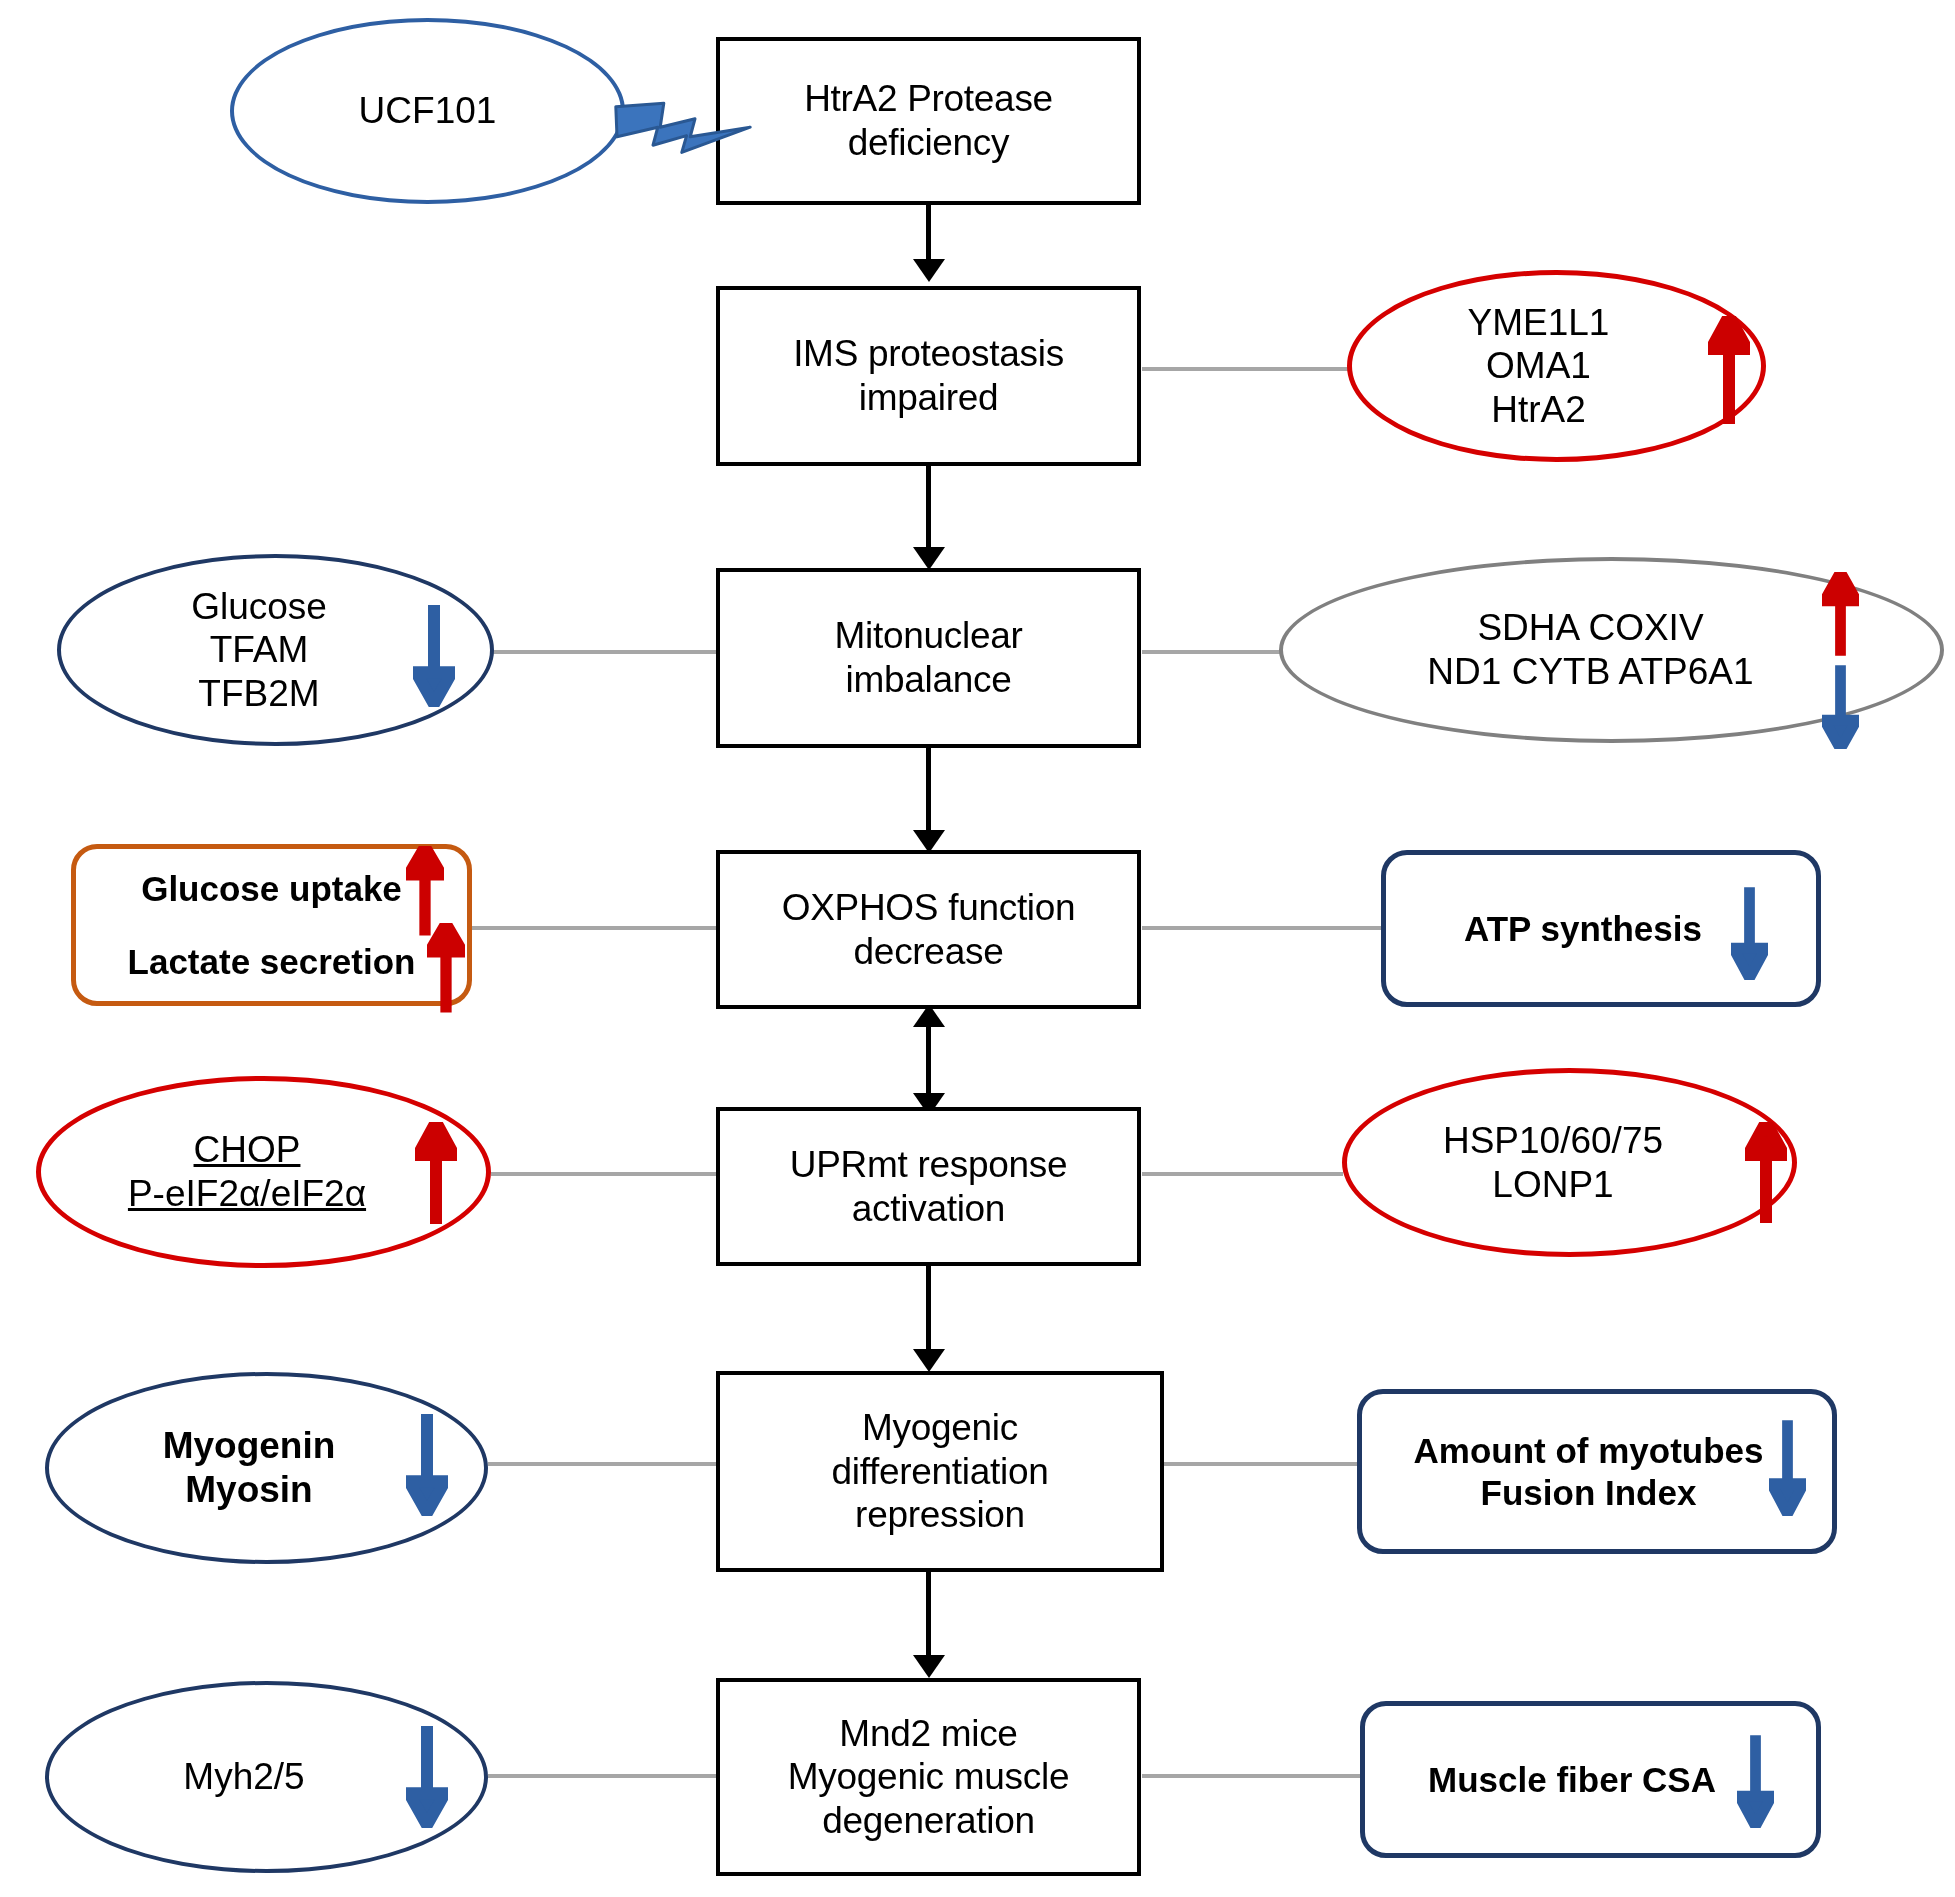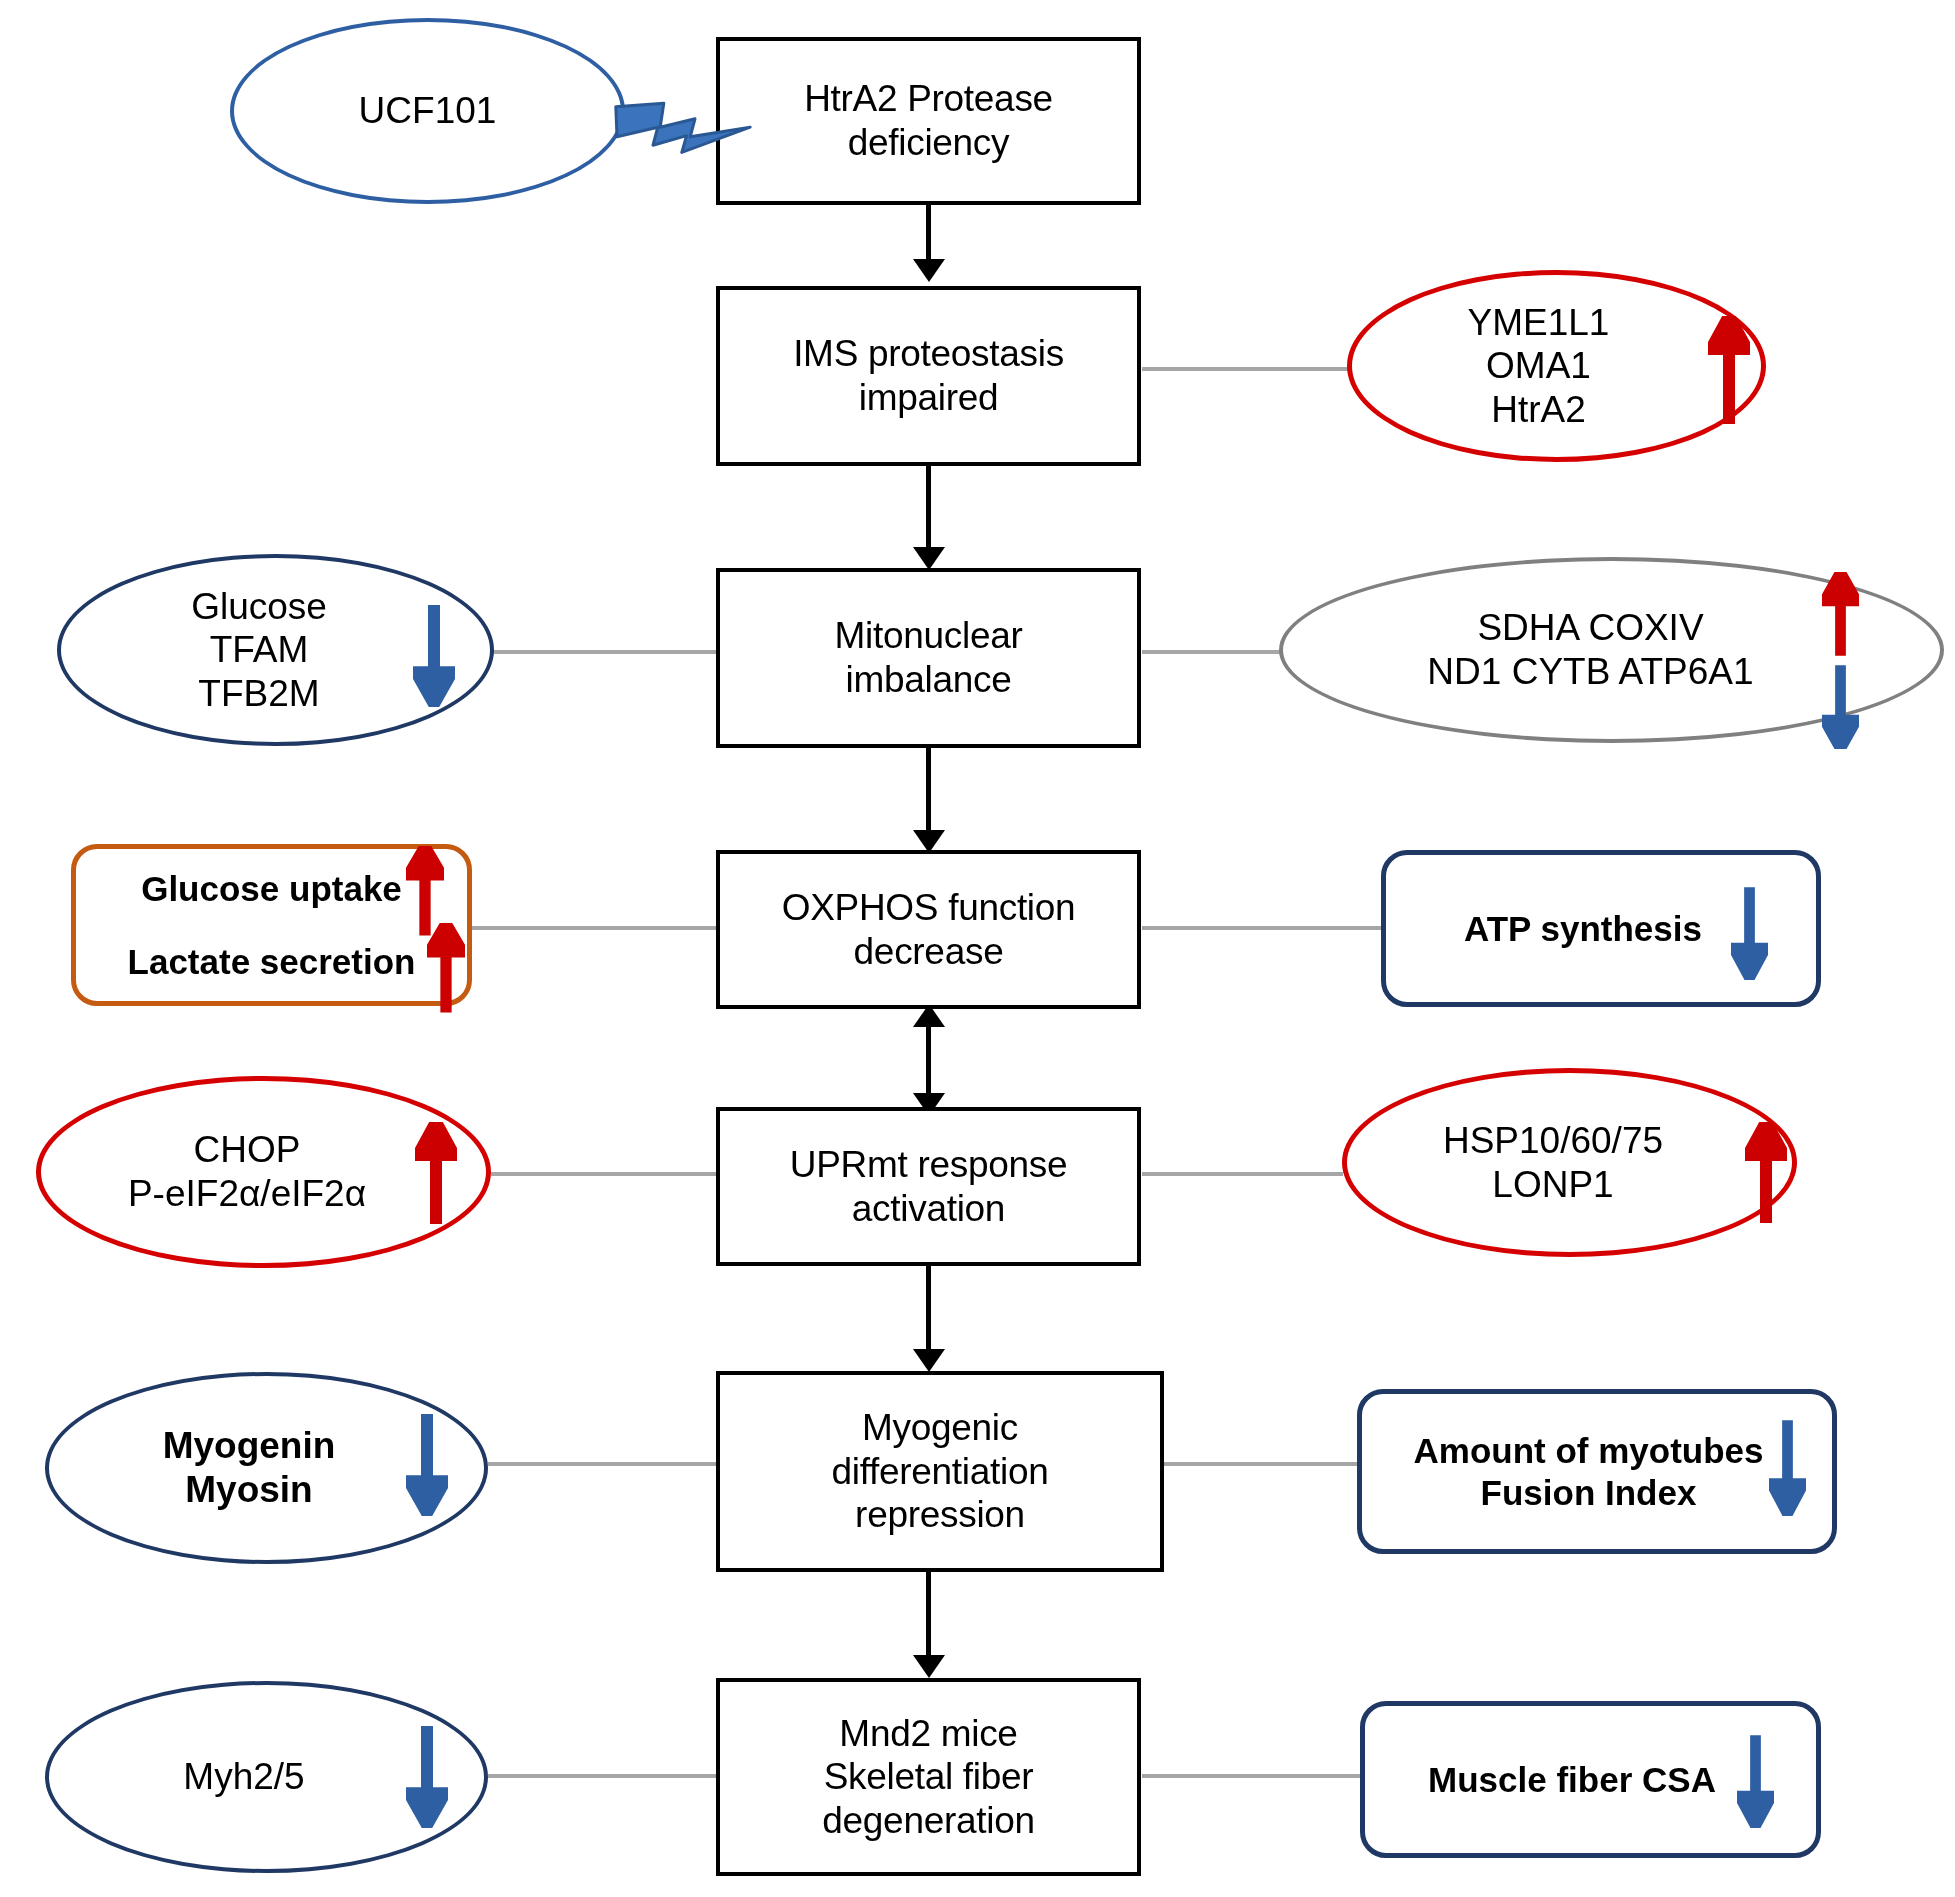--- a/index.html
+++ b/index.html
@@ -176,21 +176,21 @@
     <div class="node-text">
       <div>Myogenic</div>
       <div>differentiation</div>
       <div>repression</div>
     </div>
   </div>
 
   <div class="cbox" style="left:716px; top:1678px; width:425px; height:198px;">
     <div class="node-text">
       <div>Mnd2 mice</div>
-      <div>Skeletal fiber</div>
+      <div>Myogenic muscle</div>
       <div>degeneration</div>
     </div>
   </div>
 
   <div class="ellipse blue" style="left:230px; top:18px; width:395px; height:186px;">
     <div class="node-text">
       <div>UCF101</div>
     </div>
   </div>
 
@@ -211,21 +211,21 @@
       <div>Lactate secretion</div>
     </div>
   </div>
   <svg class="svg-arrow" style="left:406px; top:846px;" width="38" height="90" viewBox="0 0 64 150">
     <path d="M32,150 L32,42 M32,0 L4,48 L60,48 Z" stroke="#cc0000" stroke-width="19" fill="#cc0000"></path>
   </svg>
   <svg class="svg-arrow" style="left:427px; top:923px;" width="38" height="90" viewBox="0 0 64 150">
     <path d="M32,150 L32,42 M32,0 L4,48 L60,48 Z" stroke="#cc0000" stroke-width="19" fill="#cc0000"></path>
   </svg>
 
-  <div class="ellipse red" style="left:36px; top:1076px; width:455px; height:192px;">
+  <div class="ellipse red" style="left:36px; top:1076px; width:455px; height:192px;text-decoration:underline;">
     <div class="node-text" style="margin-left:-33px;">
       <div>CHOP</div>
       <div>P-eIF2α/eIF2α</div>
     </div>
   </div>
   <svg class="svg-arrow" style="left:415px; top:1122px;" width="42" height="102" viewBox="0 0 70 170">
     <path d="M35,170 L35,48 M35,0 L5,55 L65,55 Z" stroke="#cc0000" stroke-width="20" fill="#cc0000"></path>
   </svg>
 
   <div class="ellipse navy" style="left:45px; top:1372px; width:443px; height:192px;">

